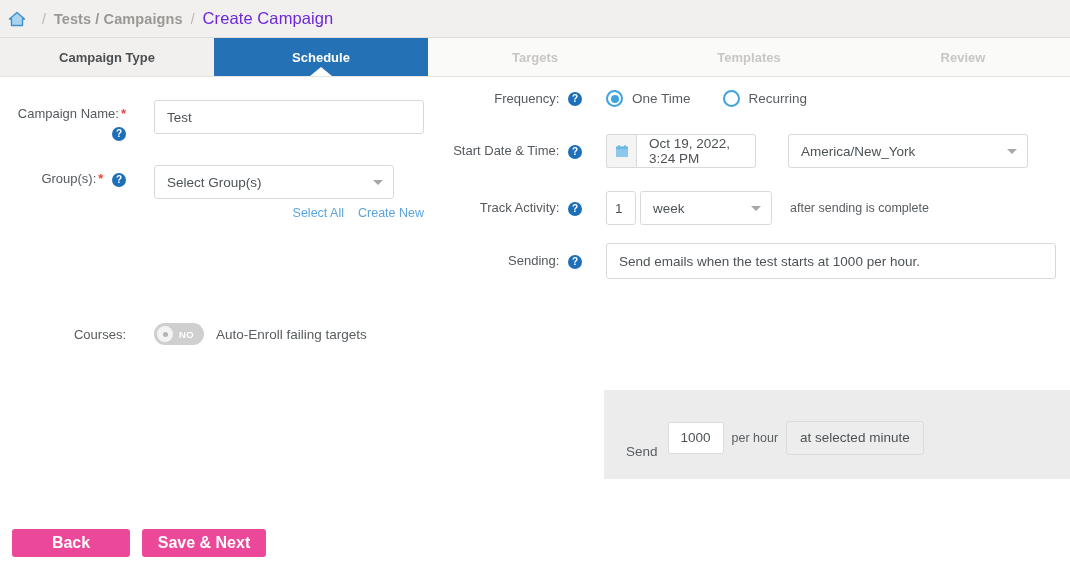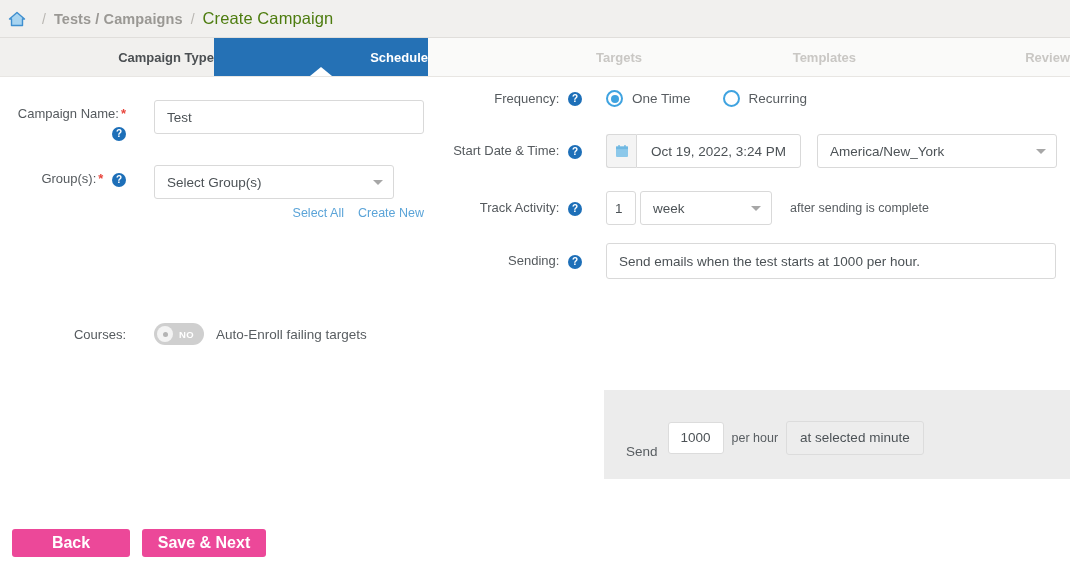--- a/index.html
+++ b/index.html
@@ -39,36 +39,36 @@
     font-size: 14px;
     margin: 0 8px;
   }
   .crumb-link {
     color: #9a9894;
     font-size: 14.5px;
     letter-spacing: .1px;
     font-weight: bold;
   }
   .crumb-current {
-    color: #4d7c0f;
+    color: #6d28d9;
     font-size: 16.5px;
     letter-spacing: .1px;
   }
 
   
   #wizard-tabs {
     display: flex;
     height: 38px;
     border-bottom: 1px solid #e8e6e3;
   }
   .wtab {
     flex: 1 1 0;
     display: flex;
     align-items: center;
-    justify-content: flex-end;
+    justify-content: center;
     font-size: 13px;
     font-weight: bold;
     position: relative;
     box-sizing: border-box;
   }
   .wtab.done {
     background: #f1f0ee;
     color: #4b4f52;
   }
   .wtab.active {
@@ -433,25 +433,25 @@
       <div style="display:flex; align-items:center; margin-left:18px;">
         <div style="display:flex;">
           <span class="cal-btn">
             <svg width="14" height="14" viewBox="0 0 14 14">
               <rect x="1" y="2.5" width="12" height="10.5" rx="1" fill="#8cc8ea"></rect>
               <rect x="1" y="2.5" width="12" height="2.6" fill="#6fb8e2"></rect>
               <rect x="3.3" y="1" width="1.5" height="2.6" rx=".6" fill="#6fb8e2"></rect>
               <rect x="9.2" y="1" width="1.5" height="2.6" rx=".6" fill="#6fb8e2"></rect>
             </svg>
           </span>
-          <div class="text-input" style="width:165px; border-radius:0 3px 3px 0; justify-content:center;">
+          <div class="text-input" style="width:120px; border-radius:0 3px 3px 0; justify-content:center;">
             <span>Oct 19, 2022, 3:24 PM</span>
           </div>
         </div>
-        <div class="select-input" style="width:240px; margin-left:16px;">
+        <div class="select-input" style="width:240px; margin-left:32px;">
           <span>America/New_York</span>
           <span class="caret"></span>
         </div>
       </div>
     </div>
 
     <div class="frow" style="position:absolute; left:0; top:114px; align-items:center;">
       <div class="flabel" style="width:148px; padding-right:6px; padding-top:0;">
         <span>Track Activity:</span>
         <span class="help-icon" style="margin-left:5px;">?</span>

